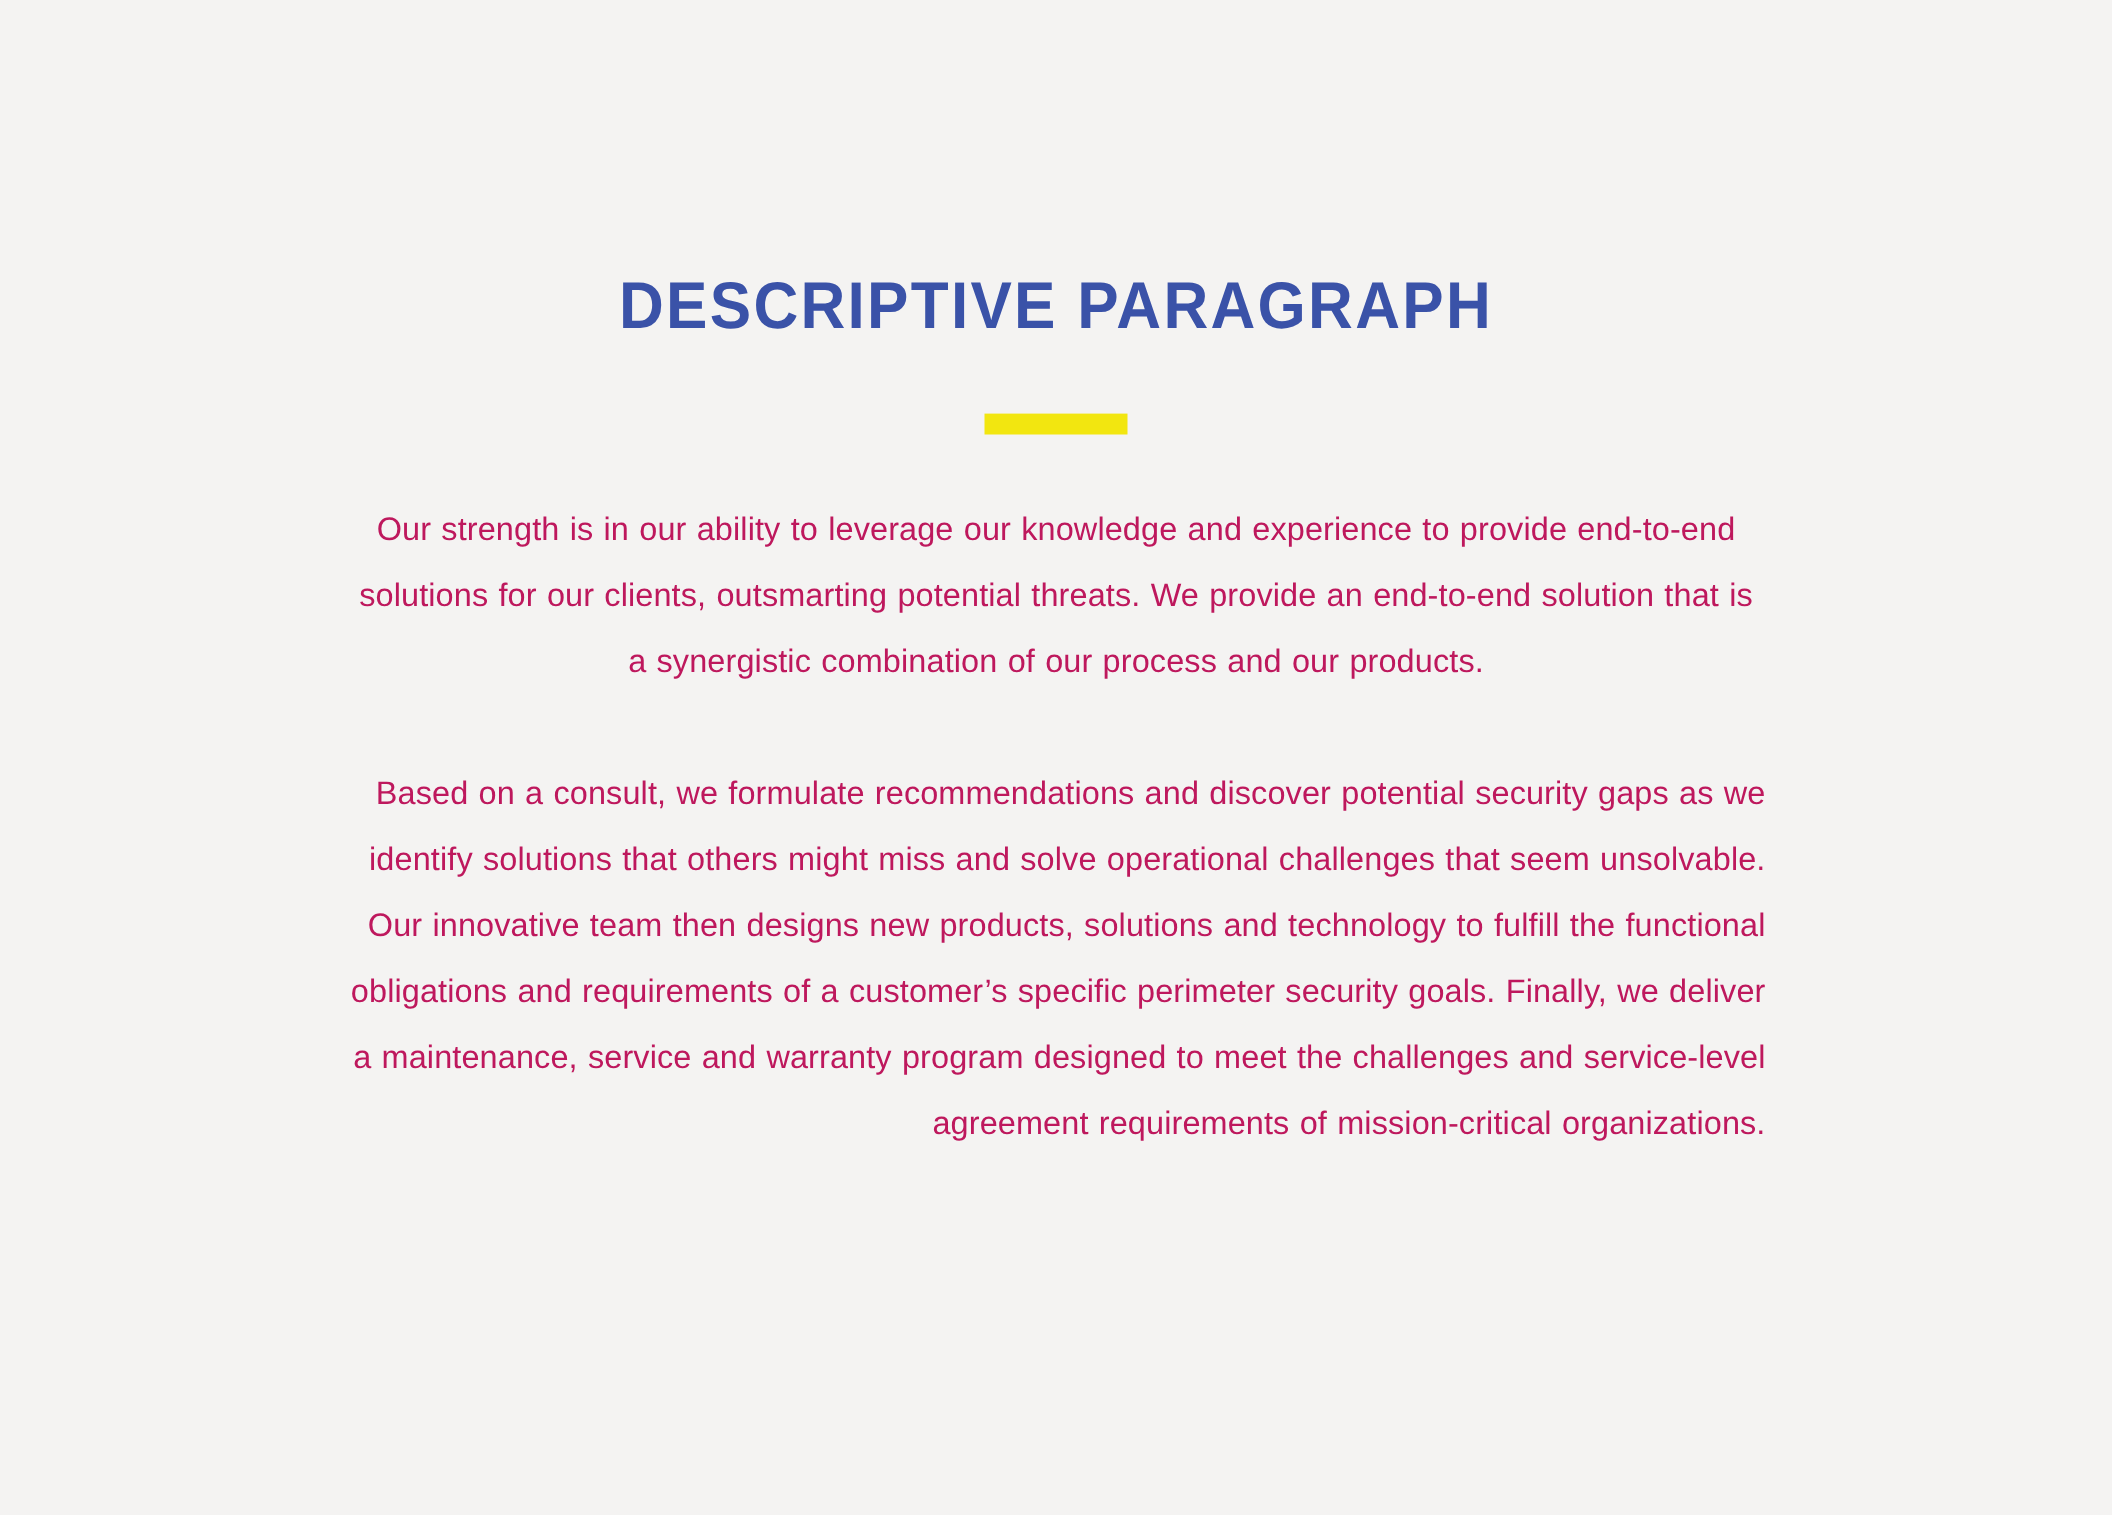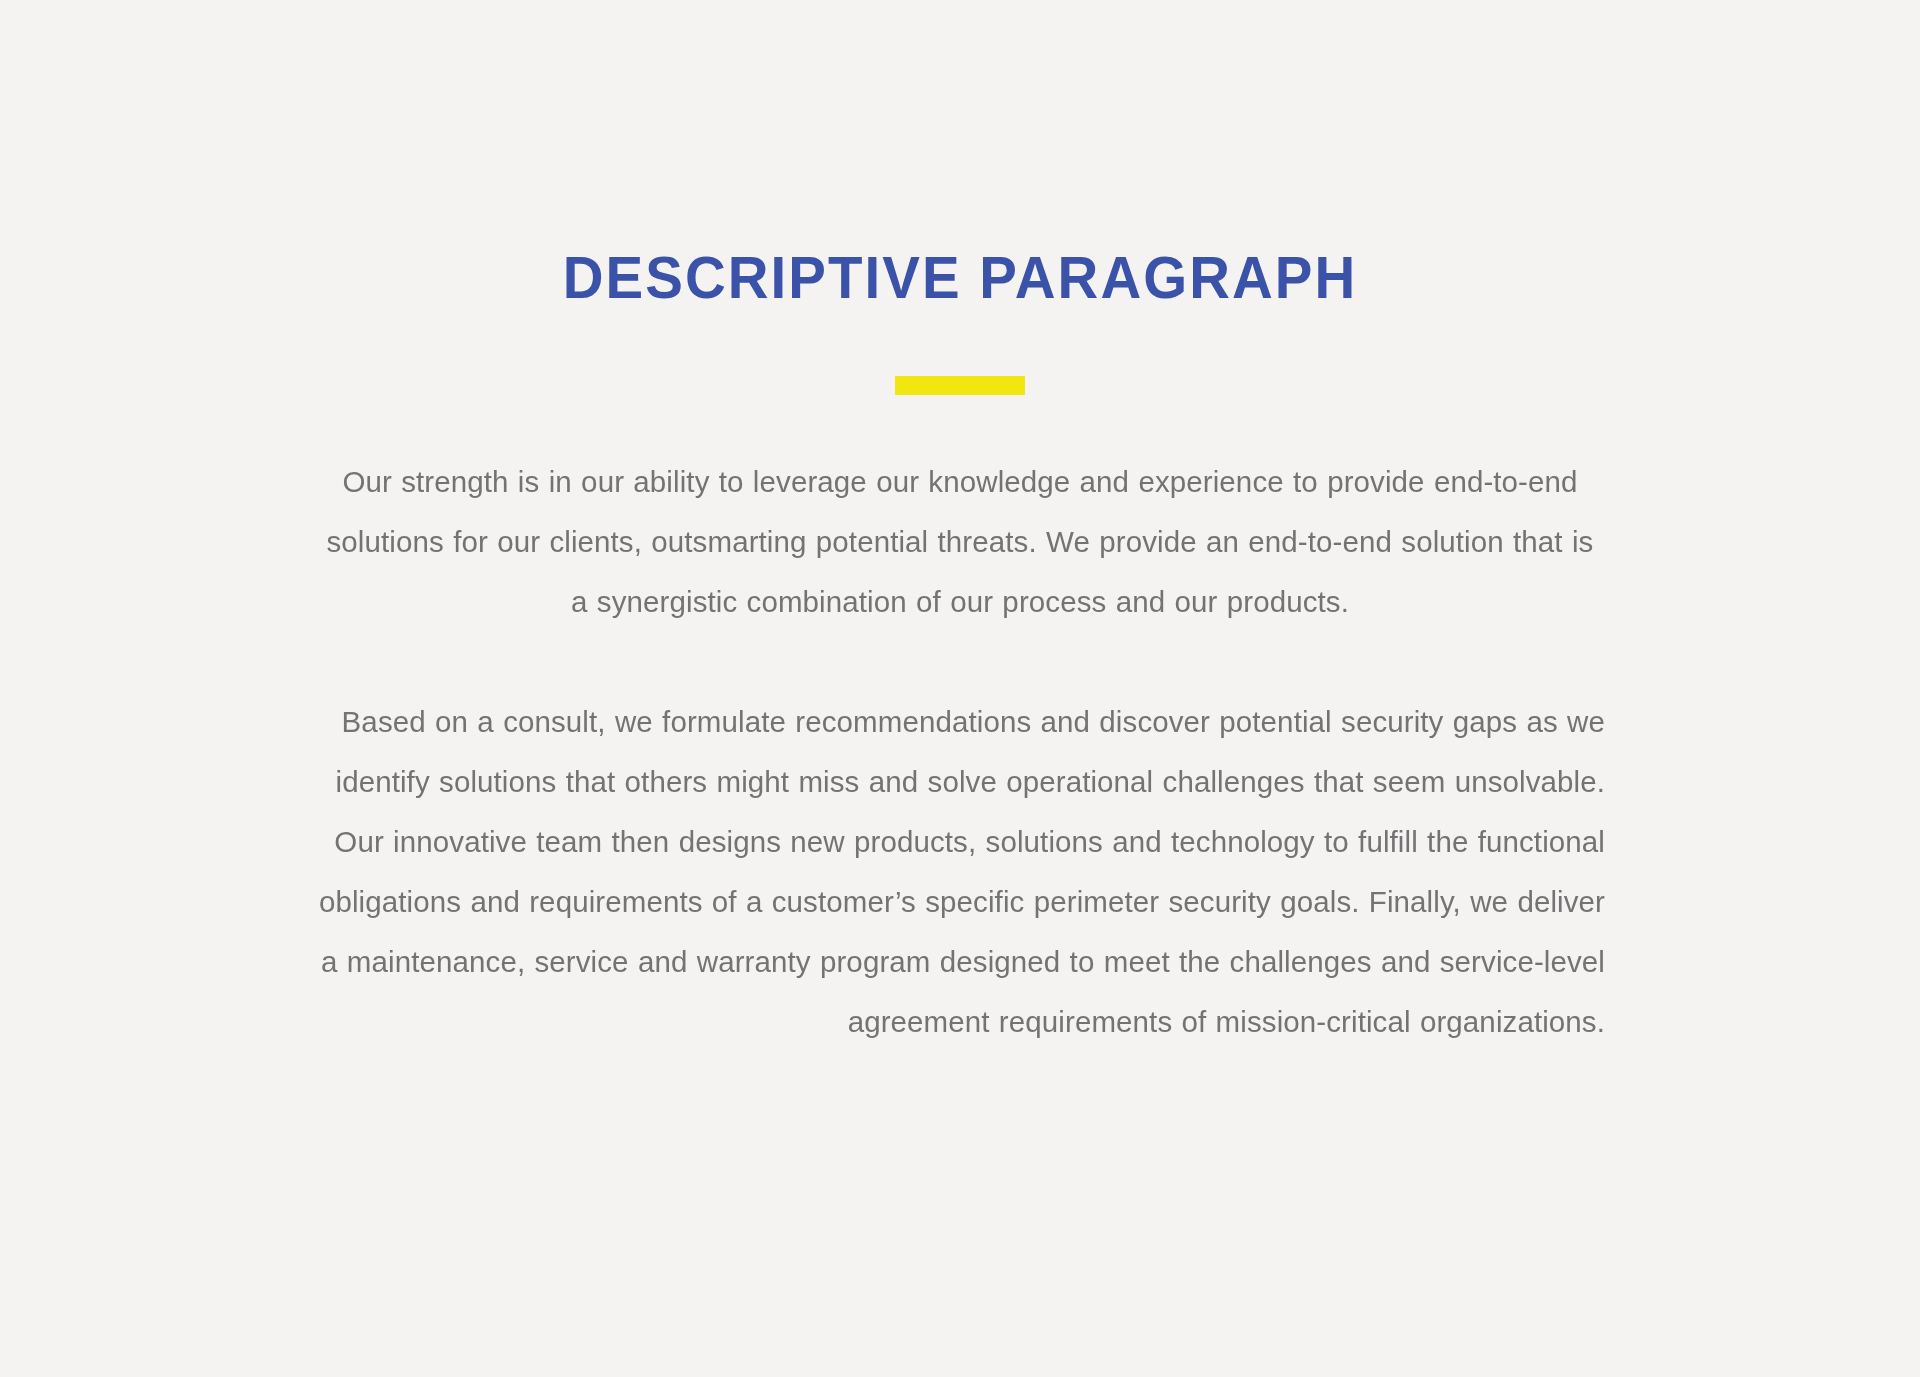--- a/index.html
+++ b/index.html
@@ -69,21 +69,21 @@
     width: 1290px;
     text-align: center;
   }
 
   .paragraph {
     margin: 0;
     font-family: "Liberation Sans Narrow", "Liberation Sans", "DejaVu Sans", sans-serif;
     font-weight: 300;
     font-size: 29.5px;
     line-height: 60px;
-    color: #737373;
+    color: #be185d;
     letter-spacing: 0.1px;
     text-align: center;
     word-spacing: 1px;
   }
 
   .paragraph + .paragraph {
     margin-top: 60px;
     text-align: right;
   }
 

